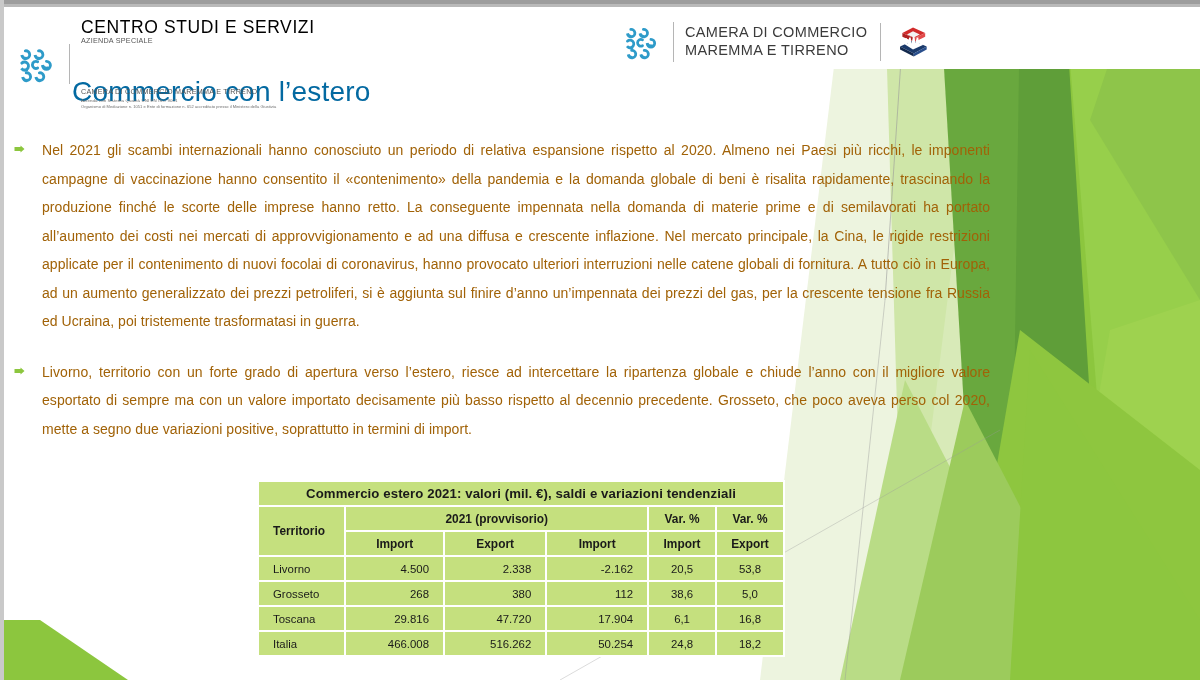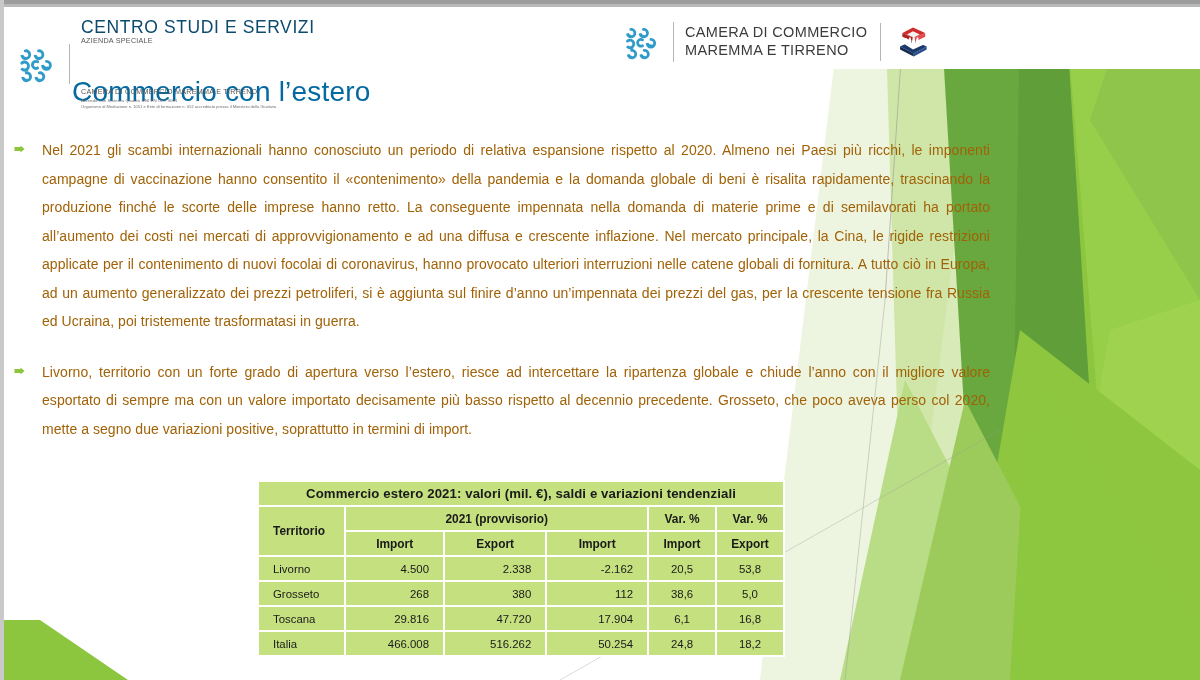--- a/index.html
+++ b/index.html
@@ -51,21 +51,21 @@
   .logo-divider{
     width:1px;height:40px;background:#b5b5b5;margin:0 11px;
     flex:0 0 auto;
   }
   .logo-divider2{
     width:1px;height:38px;background:#b5b5b5;margin:0 13px;
     flex:0 0 auto;
   }
   .logo-txt-block{display:flex;flex-direction:column;justify-content:center;}
   .cs-title{
-    font-size:17.5px;letter-spacing:.6px;color:#0c4a6e;
+    font-size:17.5px;letter-spacing:.6px;color:#000000;
     font-weight:400;line-height:1.05;white-space:nowrap;
   }
   .cs-sub1{
     font-size:7.2px;letter-spacing:.25px;color:#555;line-height:1.22;
     white-space:nowrap;margin-top:1px;
   }
   .cs-sub2{
     font-size:7.2px;letter-spacing:.25px;color:#555;line-height:1.22;
     white-space:nowrap;
     margin-top:42px;

